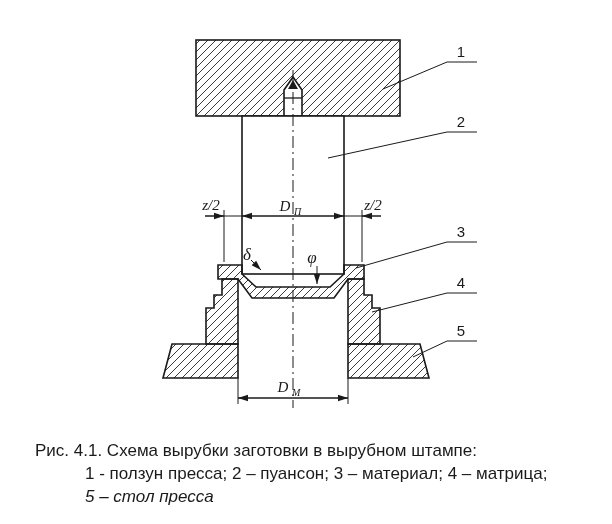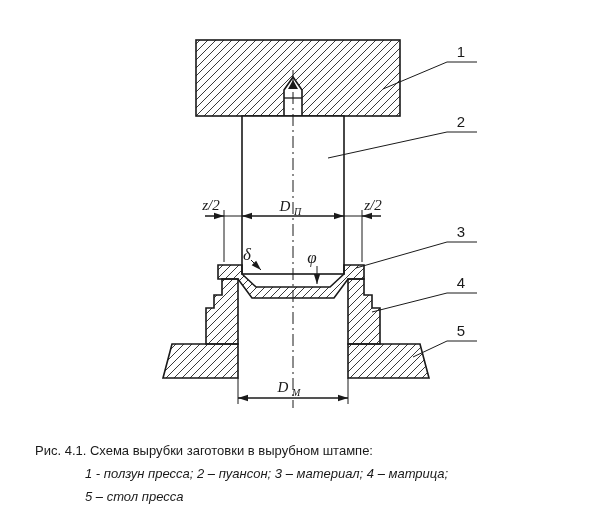--- a/index.html
+++ b/index.html
@@ -25,23 +25,23 @@
     font-family:"Liberation Serif", serif; font-style:italic;
     font-size:10px; fill:#1a1a1a; text-anchor:start;
   }
   .greek { font-size:17px; }
   .partnum {
     font-family:"Liberation Sans", sans-serif; font-size:15px;
     fill:#1a1a1a; text-anchor:middle;
   }
 
   
-  .caption-line { position:absolute; font-size:13px; line-height:20px; white-space:nowrap; }
+  .caption-line { position:absolute; font-size:17px; line-height:20px; white-space:nowrap; }
   #cap1 { left:35px; top:441px; }
-  #cap2 { left:85px; top:464px;font-style:italic; }
+  #cap2 { left:85px; top:464px; }
   #cap3 { left:85px; top:487px;font-style:italic; }
 </style>
 </head>
 <body>
 
 <div class="page">
 
   <svg width="612" height="430" viewBox="0 0 612 430">
     <defs>
       <pattern id="hatch" patternUnits="userSpaceOnUse" width="8" height="8">

